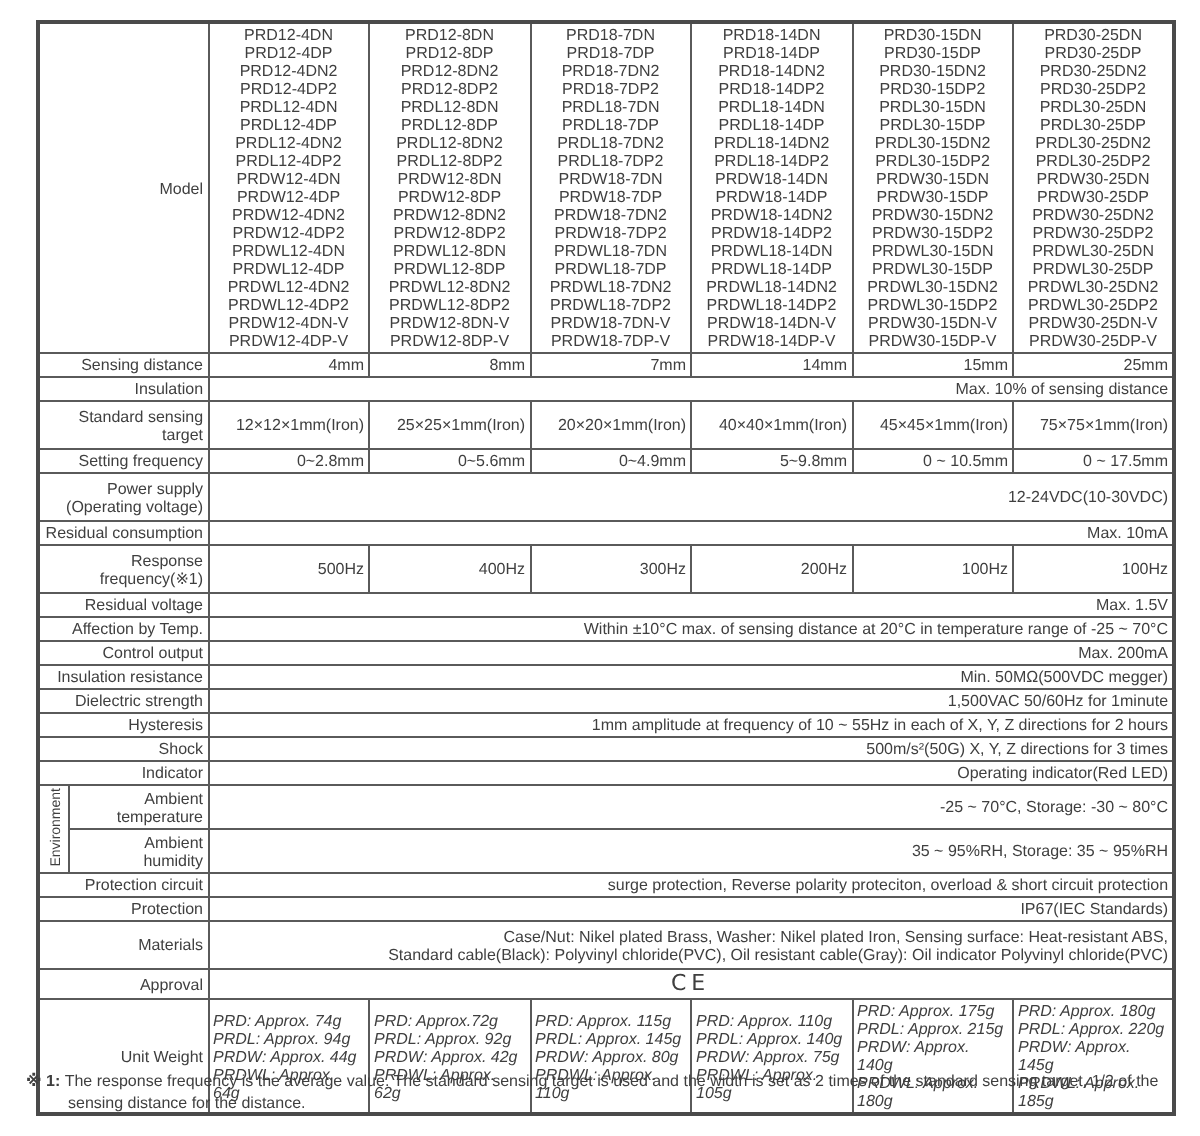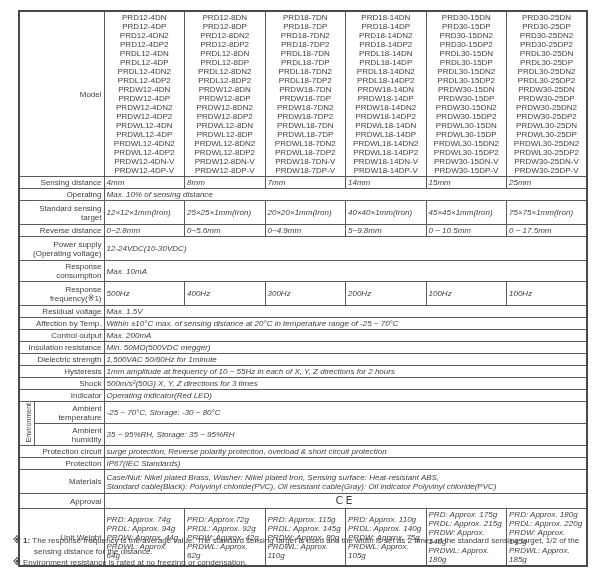--- a/index.html
+++ b/index.html
@@ -15,21 +15,21 @@
     border:2px solid #4a4a4a;
   }
   table.spec td{
     border:1px solid #5a5a5a;
     font-size:8px;line-height:9px;
     padding:1px 2px;
     vertical-align:middle;
     overflow:hidden;
   }
   td.lbl{text-align:right;padding-left:3px;white-space:pre-line;}
-  td.val{text-align:left;white-space:pre-line;font-style:italic;}
+  td.val{text-align:right;white-space:pre-line;}
   td.list{
     text-align:center;padding:2px 2px 2px 3px;
     white-space:pre-line;line-height:8.4px;vertical-align:top;
   }
   td.wlist{
     text-align:left;padding:1px 2px 1px 3px;
     white-space:pre-line;line-height:8.9px;vertical-align:middle;font-style:italic;
   }
   td.envcell{padding:0;text-align:center;}
   .vertical{
@@ -188,53 +188,53 @@
       <td colspan="2" class="lbl">Sensing distance</td>
       <td class="val">4mm</td>
       <td class="val">8mm</td>
       <td class="val">7mm</td>
       <td class="val">14mm</td>
       <td class="val">15mm</td>
       <td class="val">25mm</td>
     </tr>
 
     <tr class="h1">
-      <td colspan="2" class="lbl">Operating</td>
+      <td colspan="2" class="lbl">Insulation</td>
       <td colspan="6" class="val">Max. 10% of sensing distance</td>
     </tr>
 
     <tr class="h2">
       <td colspan="2" class="lbl">Standard sensing
 target</td>
       <td class="val">12×12×1mm(Iron)</td>
       <td class="val">25×25×1mm(Iron)</td>
       <td class="val">20×20×1mm(Iron)</td>
       <td class="val">40×40×1mm(Iron)</td>
       <td class="val">45×45×1mm(Iron)</td>
       <td class="val">75×75×1mm(Iron)</td>
     </tr>
 
     <tr class="h1">
-      <td colspan="2" class="lbl">Reverse distance</td>
+      <td colspan="2" class="lbl">Setting frequency</td>
       <td class="val">0~2.8mm</td>
       <td class="val">0~5.6mm</td>
       <td class="val">0~4.9mm</td>
       <td class="val">5~9.8mm</td>
       <td class="val">0 ~ 10.5mm</td>
       <td class="val">0 ~ 17.5mm</td>
     </tr>
 
     <tr class="h2">
       <td colspan="2" class="lbl">Power supply
 (Operating voltage)</td>
       <td colspan="6" class="val">12-24VDC(10-30VDC)</td>
     </tr>
 
     <tr class="h1">
-      <td colspan="2" class="lbl">Response consumption</td>
+      <td colspan="2" class="lbl">Residual consumption</td>
       <td colspan="6" class="val">Max. 10mA</td>
     </tr>
 
     <tr class="h2">
       <td colspan="2" class="lbl">Response
 frequency(※1)</td>
       <td class="val">500Hz</td>
       <td class="val">400Hz</td>
       <td class="val">300Hz</td>
       <td class="val">200Hz</td>
@@ -348,18 +348,14 @@
 PRDWL: Approx. 185g</td>
     </tr>
   </tbody>
     </table>
 
   <div class="footnotes">
     <div class="fn">
       <span class="fn-marker">※ 1: </span>
       <span class="fn-text">The response frequency is the average value. The standard sensing target is used and the width is set as 2 times of the standard sensing target, 1/2 of the sensing distance for the distance.</span>
     </div>
-    <div class="fn">
-      <span class="fn-marker">※ </span>
-      <span class="fn-text">Environment resistance is rated at no freezing or condensation.</span>
-    </div>
   </div>
 </div>
 
 </body></html>

